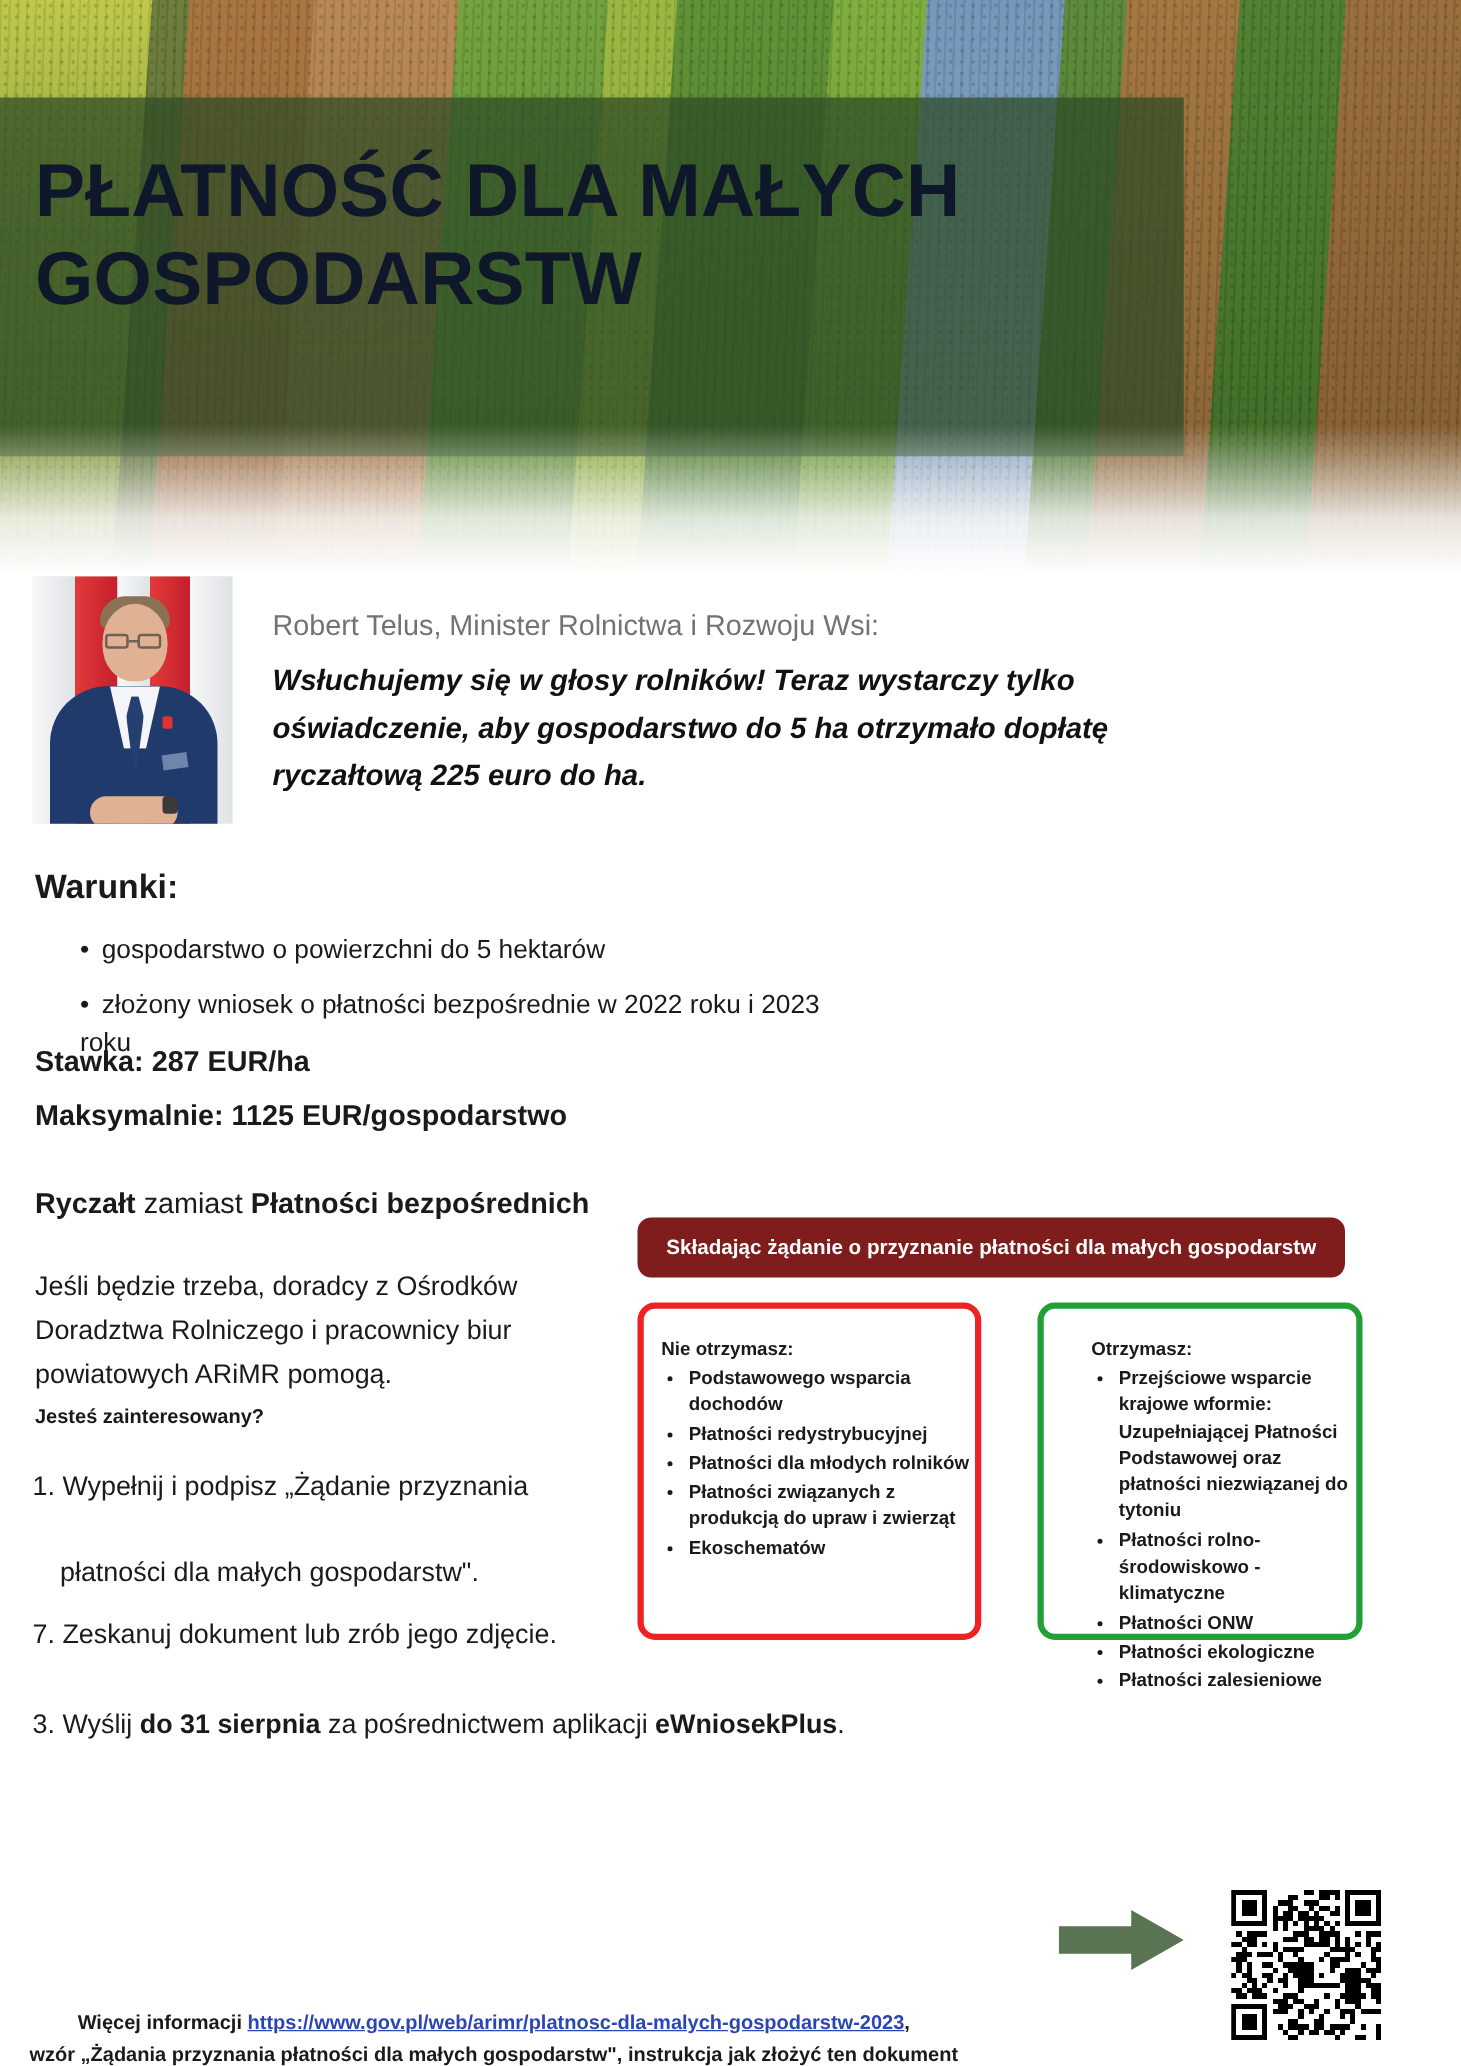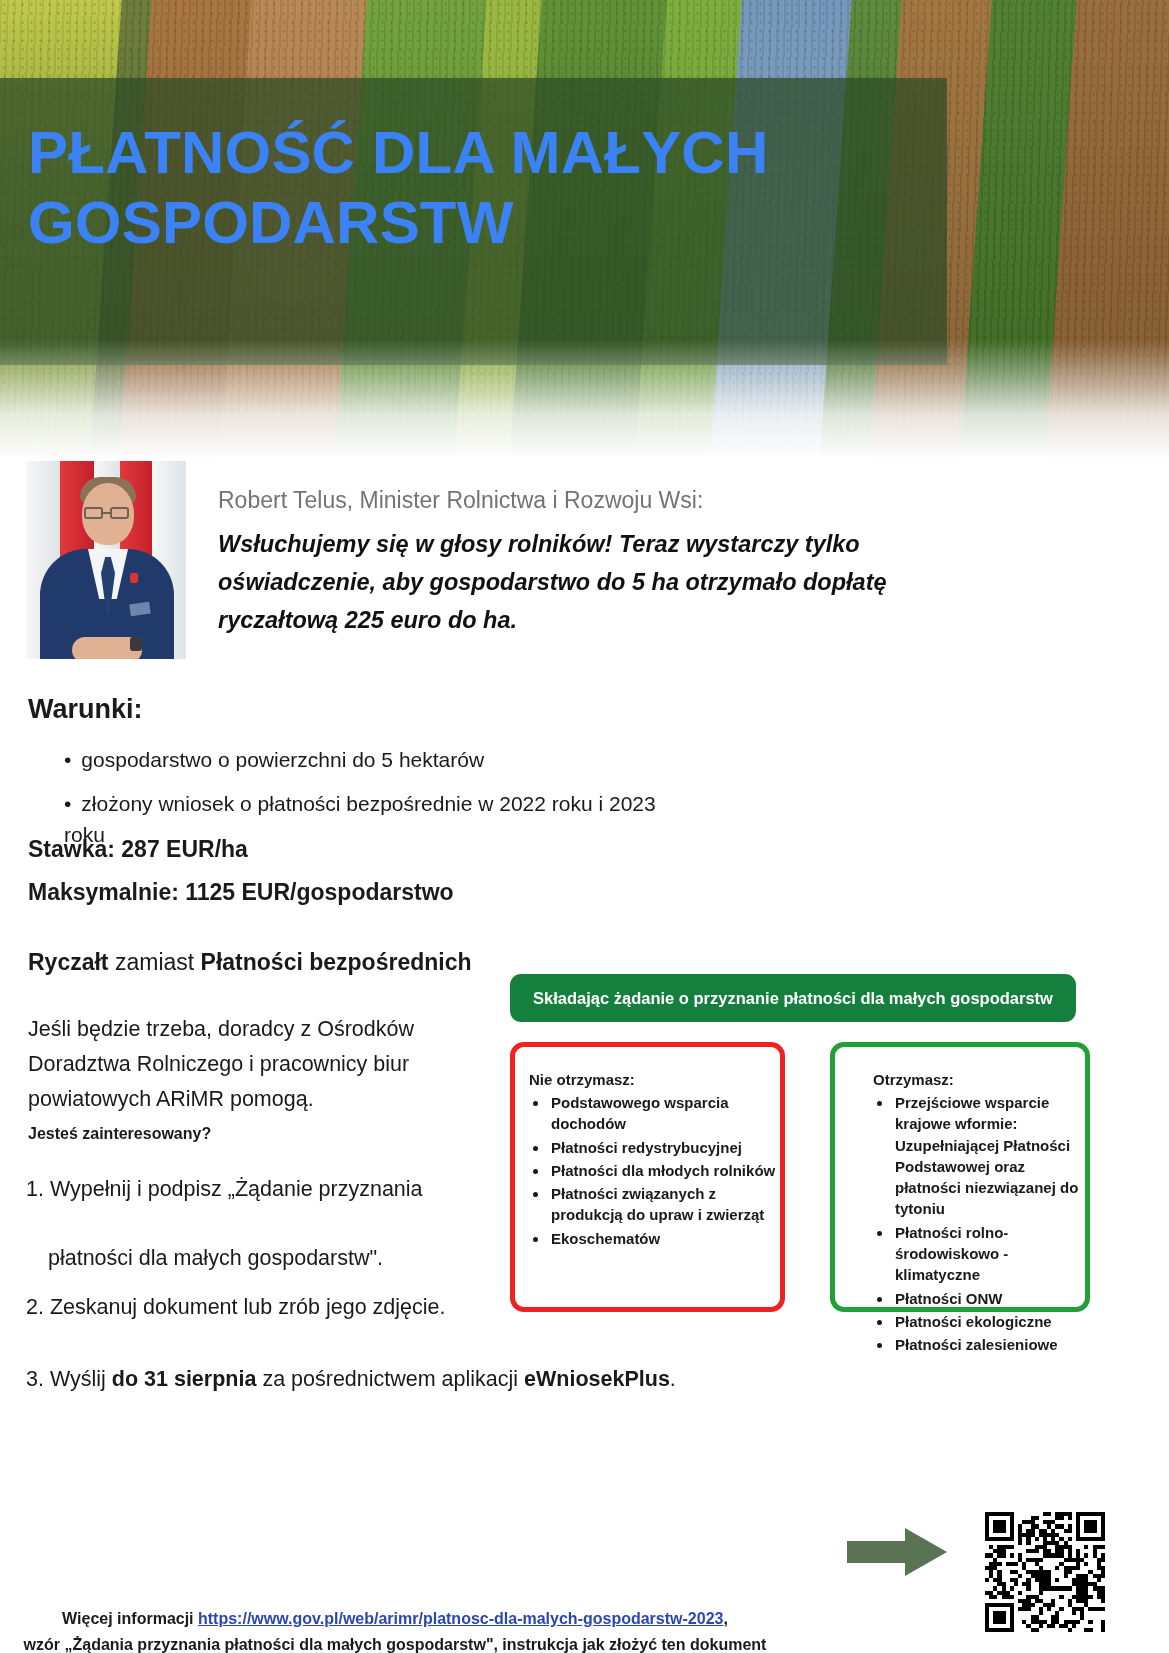--- a/index.html
+++ b/index.html
@@ -36,21 +36,21 @@
     opacity: .55; }
   .speck { position: absolute; inset: 0;
     background-image: radial-gradient(rgba(20,50,15,.40) 1.2px, transparent 1.3px);
     background-size: 9px 9px; opacity: .5; }
   .hero-fade { position: absolute; left:0; bottom:0; width:1169px; height:120px;
     background: linear-gradient(180deg, rgba(255,255,255,0) 0%, rgba(255,255,255,.82) 62%, #fff 100%); }
 
   .title-box { position: absolute; left: 0; top: 78px; width: 947px; height: 287px;
     background: rgba(46,76,38,.74); }
   .title-text { position: absolute; left: 28px; top: 118px; width: 900px;
-    font-size: 60px; font-weight: 700; line-height: 1.16; color: #3b82f6;
+    font-size: 60px; font-weight: 700; line-height: 1.16; color: #0f172a;
     letter-spacing: .2px; }
 
   
   .quote-wrap { position: absolute; left: 0; top: 455px; width: 1169px; }
   .portrait { position: absolute; left: 26px; top: 6px; width: 160px; height: 198px;
     overflow: hidden; background: #eef1f4; }
   .flagbg { position: absolute; inset: 0; background: #f2f4f6; }
   .flag-w { position:absolute; top:0; height:100%; background:linear-gradient(90deg,#f7f7f7,#dfe3e6); }
   .flag-r { position:absolute; top:0; height:100%; background:linear-gradient(90deg,#e23a3a,#c41f2c); }
   .fw1 { left:0;   width:34px; }
@@ -195,27 +195,27 @@
 
   <div class="advice">Jeśli będzie trzeba, doradcy z Ośrodków Doradztwa Rolniczego i pracownicy biur powiatowych ARiMR pomogą.</div>
 
   <div class="h2 interested">Jesteś zainteresowany?</div>
 
   <div class="steps">
     <div class="step step-1">
       <div>1. Wypełnij i podpisz „Żądanie przyznania</div>
       <div style="margin-top:34px;margin-left:22px;">płatności dla małych gospodarstw".</div>
     </div>
-    <div class="step step-2">2. Zeskanuj dokument lub zrób jego zdjęcie.</div>
+    <div class="step step-2">7. Zeskanuj dokument lub zrób jego zdjęcie.</div>
     <div class="step step-3">
       <span>3. Wyślij </span><b>do 31 sierpnia</b><span> za pośrednictwem aplikacji </span><b>eWniosekPlus</b><span>.</span>
     </div>
   </div>
 
-  <div class="pill" style="background: #15803d;">
+  <div class="pill" style="background: #7f1d1d;">
     <span>Składając żądanie o przyznanie płatności dla małych gospodarstw</span>
   </div>
 
   <div class="boxrow">
     <div class="box box-red" style="border-color: rgb(238, 34, 34);">
       <div class="box-h">Nie otrzymasz:</div>
       <ul>
         <li>Podstawowego wsparcia dochodów</li>
         <li>Płatności redystrybucyjnej</li>
         <li>Płatności dla młodych rolników</li>

